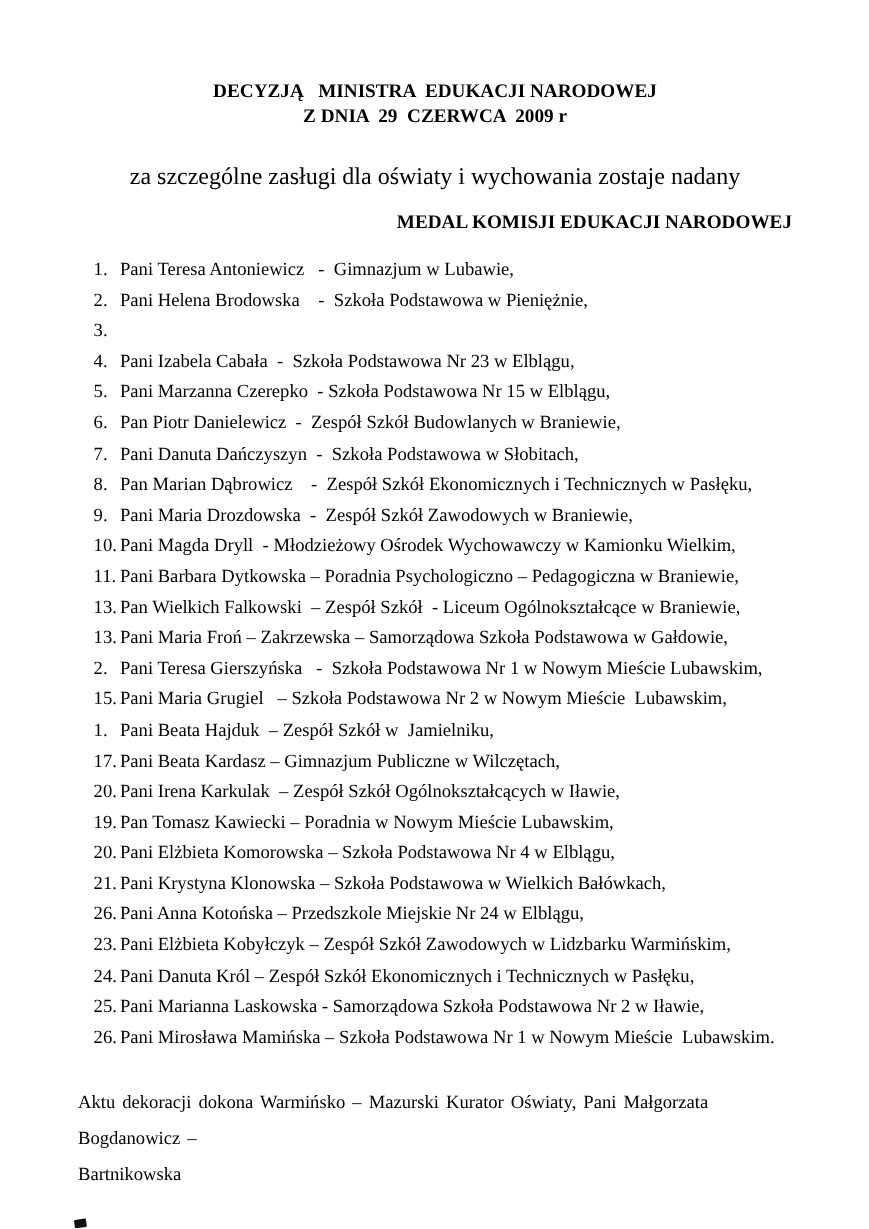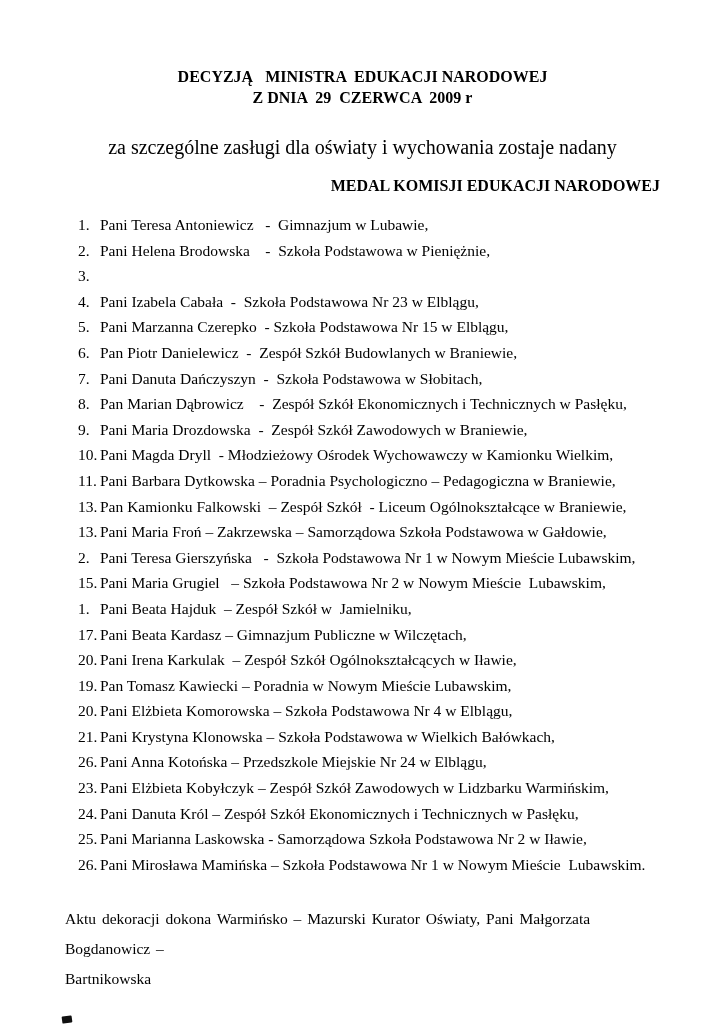--- a/index.html
+++ b/index.html
@@ -85,21 +85,21 @@
       <li class="recipient">
         <span class="num">10.</span>
         <span class="txt">Pani Magda Dryll  - Młodzieżowy Ośrodek Wychowawczy w Kamionku Wielkim,</span>
       </li>
       <li class="recipient">
         <span class="num">11.</span>
         <span class="txt">Pani Barbara Dytkowska – Poradnia Psychologiczno – Pedagogiczna w Braniewie,</span>
       </li>
       <li class="recipient">
         <span class="num">13.</span>
-        <span class="txt">Pan Kamionku Falkowski  – Zespół Szkół  - Liceum Ogólnokształcące w Braniewie,</span>
+        <span class="txt">Pan Wielkich Falkowski  – Zespół Szkół  - Liceum Ogólnokształcące w Braniewie,</span>
       </li>
       <li class="recipient">
         <span class="num">13.</span>
         <span class="txt">Pani Maria Froń – Zakrzewska – Samorządowa Szkoła Podstawowa w Gałdowie,</span>
       </li>
       <li class="recipient">
         <span class="num">2.</span>
         <span class="txt">Pani Teresa Gierszyńska   -  Szkoła Podstawowa Nr 1 w Nowym Mieście Lubawskim,</span>
       </li>
       <li class="recipient">

